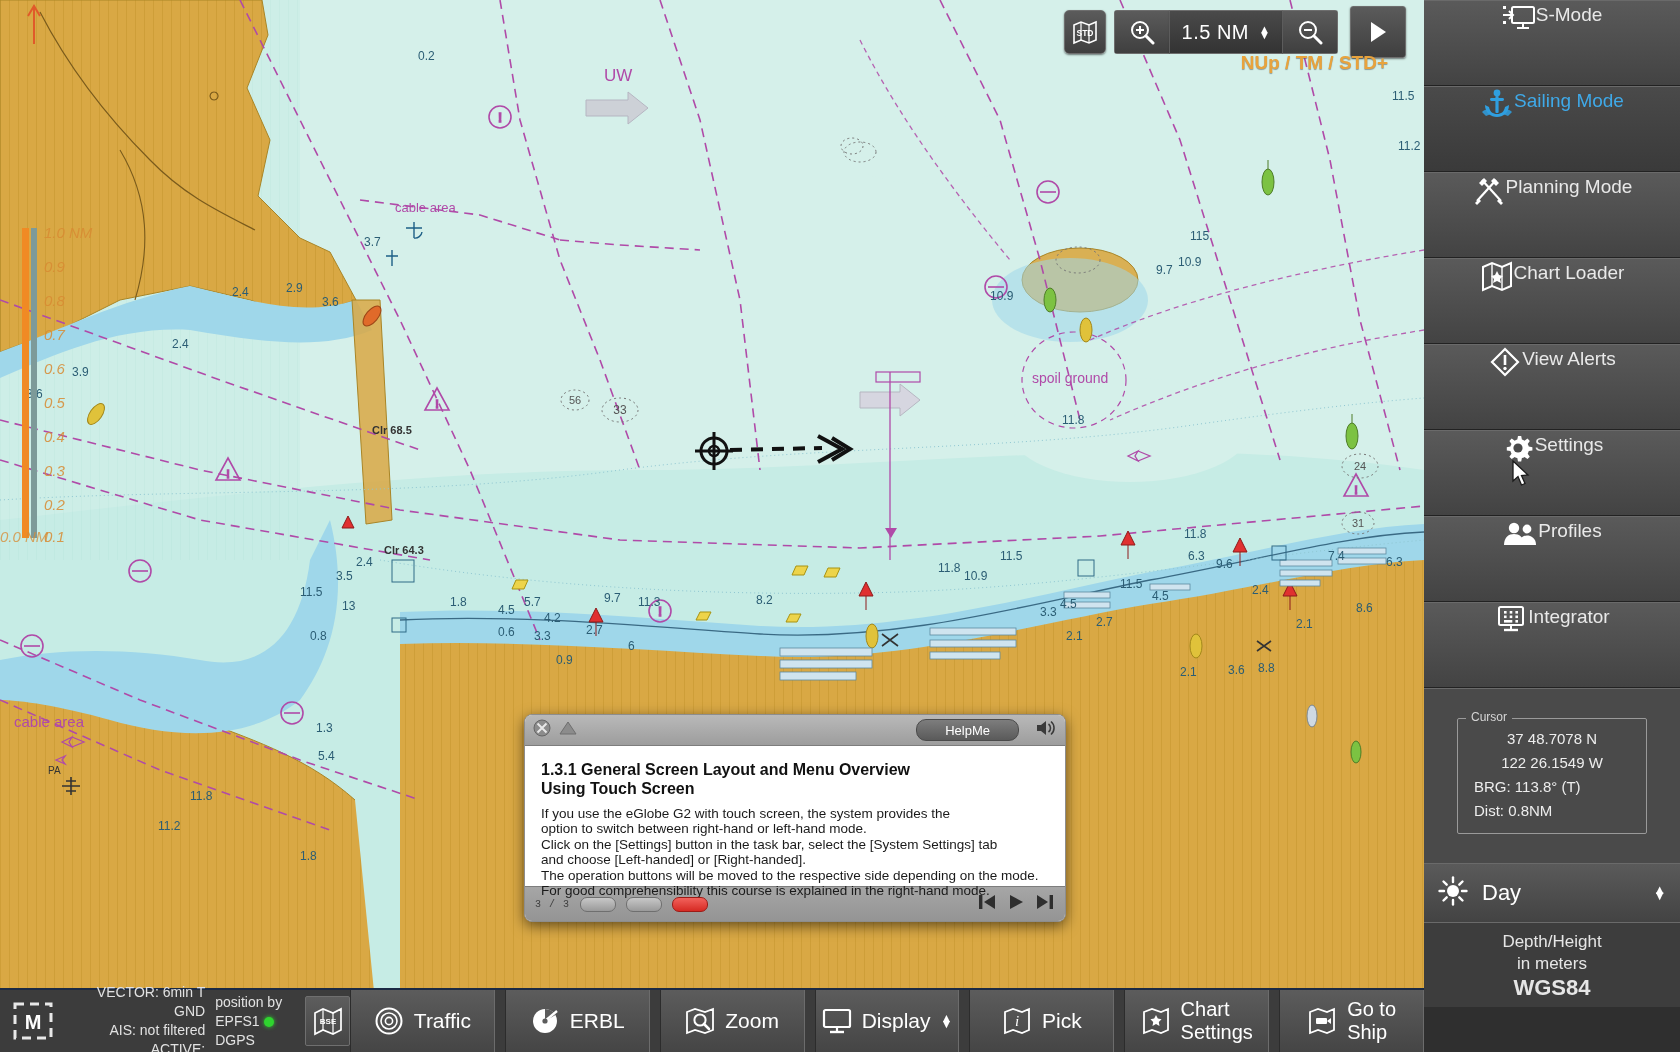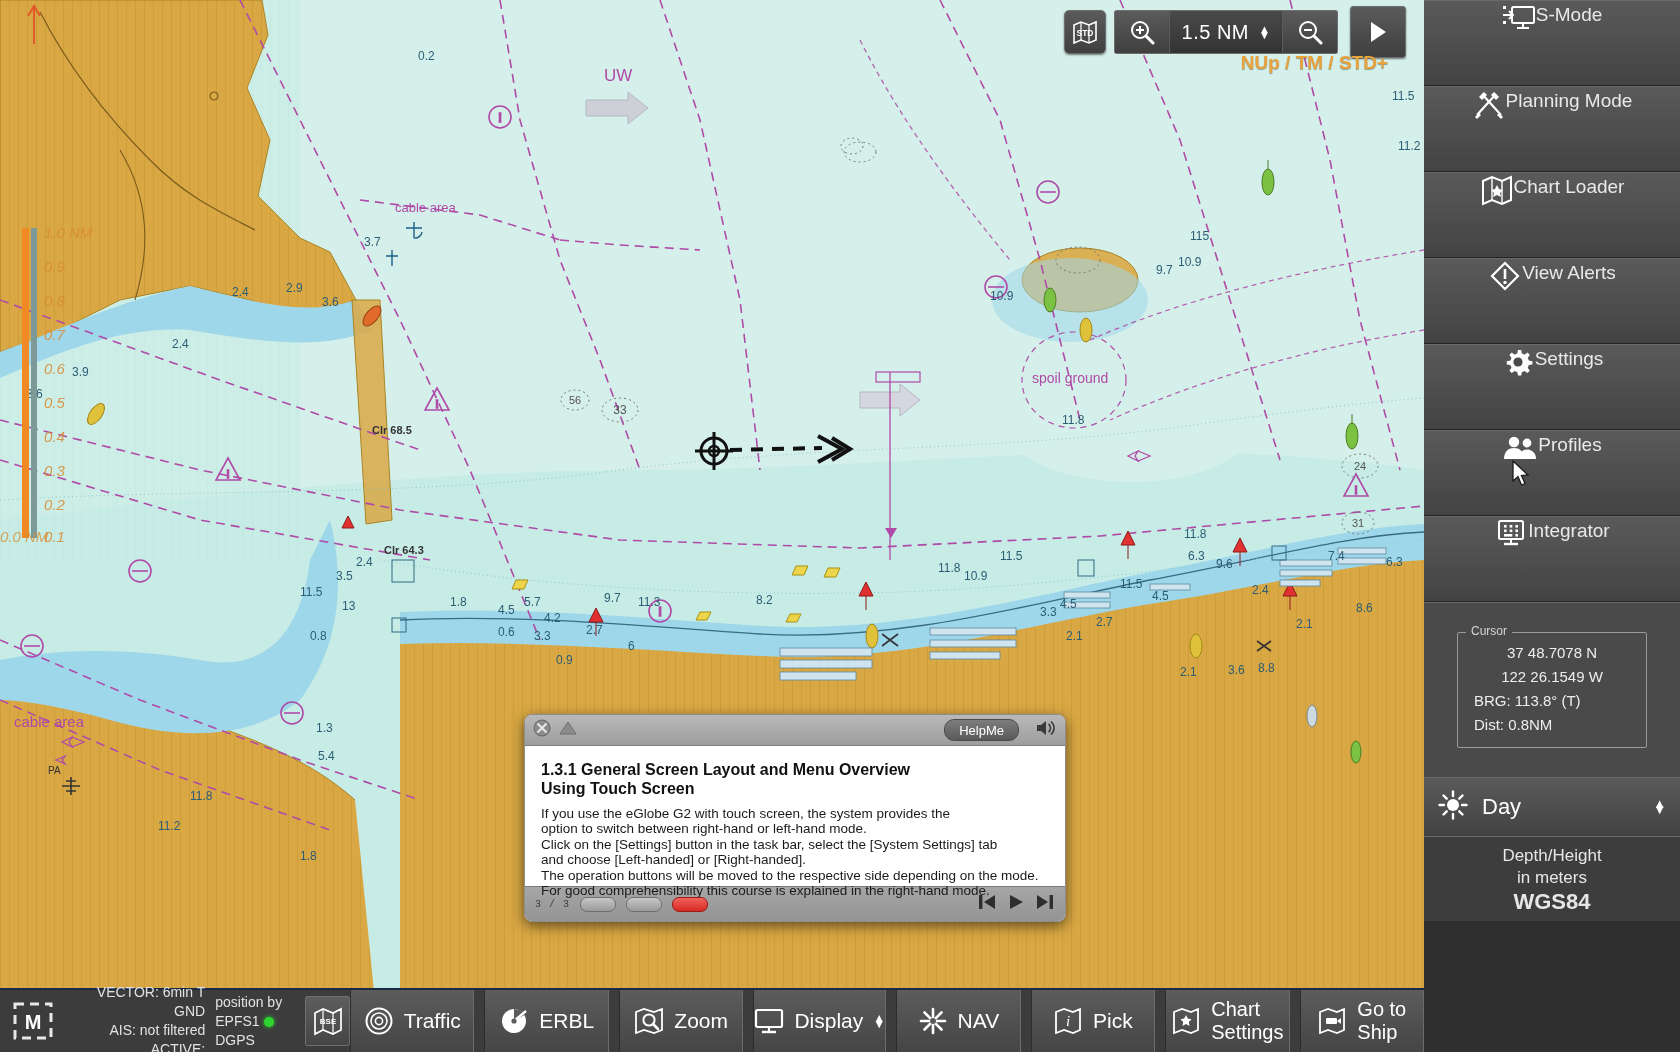--- a/index.html
+++ b/index.html
@@ -81,21 +81,21 @@
         border-right:1px solid #6c6c6c;font-size:21px;cursor:pointer;}
   .task .tico{display:flex;align-items:center;}
   .task .two{line-height:23px;font-size:20px;}
 
   
   #help{position:absolute;left:524px;top:714px;width:540px;height:206px;z-index:60;
         border-radius:8px;background:#f2f2f2;box-shadow:0 4px 14px rgba(0,0,0,.55);overflow:hidden;
         border:1px solid #8d8d8d;}
   .help-head{height:30px;background:linear-gradient(#b9b9b9,#9d9d9d);display:flex;align-items:center;
              padding:0 8px;gap:8px;border-bottom:1px solid #7d7d7d;}
-  .helpme-btn{margin-left:auto;height:20px;padding:0 14px;border-radius:10px;color:#fff;font-size:13px;
+  .helpme-btn{margin-left:auto;height:20px;padding:0 28px;border-radius:10px;color:#fff;font-size:13px;
               background:linear-gradient(#7d7d7d,#5a5a5a);border:1px solid #4a4a4a;
               display:flex;align-items:center;}
   .help-body{background:#fff;height:140px;padding:14px 16px 0;box-sizing:border-box;}
   .help-title{font-size:16px;font-weight:bold;color:#111;line-height:19px;}
   .help-text{font-size:13.5px;color:#1a1a1a;line-height:15.4px;margin-top:8px;}
   .help-foot{height:34px;background:linear-gradient(#a6a6a6,#949494);display:flex;align-items:center;
              padding:0 10px;gap:10px;border-top:1px solid #7d7d7d;}
   .pg{font-size:10px;color:#3d3d3d;letter-spacing:1px;font-family:Liberation Mono, monospace;}
   .pill{width:34px;height:13px;border-radius:7px;background:linear-gradient(#c7c7c7,#9a9a9a);
         border:1px solid #6f6f6f;}
@@ -496,20 +496,35 @@
           <line x1="21" y1="20" x2="21" y2="25" stroke="#fff" stroke-width="2"></line>
           <line x1="15" y1="25" x2="27" y2="25" stroke="#fff" stroke-width="2"></line>
           <path d="M1,12 h9 M7,8 l4,4 l-4,4" fill="none" stroke="#fff" stroke-width="2"></path>
           <rect x="1" y="3" width="3" height="3" fill="#fff"></rect>
             <rect x="1" y="18" width="3" height="3" fill="#fff"></rect>
         </svg>
       </span>
       <span class="lbl">S-Mode</span>
     </div>
 
+    <div class="side-item active">
+      <span class="side-ico">
+        <svg width="34" height="32" viewBox="0 0 34 32">
+          <g fill="#2f9fe0">
+            <circle cx="17" cy="5" r="3.4"></circle>
+            <rect x="15.4" y="8" width="3.2" height="17" rx="1"></rect>
+            <rect x="10" y="10" width="14" height="3" rx="1.4"></rect>
+            <path d="M5,17 C5,25 11,29 17,29 C23,29 29,25 29,17 L25,19 C24,24 21,26 17,26 C13,26 10,24 9,19 Z"></path>
+            <path d="M2,24 C6,20 9,22 11,26 L6,28 Z" opacity=".85"></path>
+            <path d="M32,24 C28,20 25,22 23,26 L28,28 Z" opacity=".85"></path>
+          </g>
+        </svg>
+      </span>
+      <span class="lbl">Sailing Mode</span>
+    </div>
 
     <div class="side-item">
       <span class="side-ico">
         <svg width="34" height="32" viewBox="0 0 34 32">
           <g stroke="#fff" stroke-width="2.2" fill="none">
             <path d="M5,27 L24,6"></path>
               <path d="M29,27 L10,6"></path>
           </g>
           <path d="M3,29 L7,25 L9,27 L5,31 Z" fill="#fff"></path>
           <path d="M31,29 L27,25 L25,27 L29,31 Z" fill="#fff"></path>
@@ -764,34 +779,20 @@
           <svg width="30" height="26" viewBox="0 0 30 26">
             <rect x="2" y="2" width="26" height="17" rx="1.5" fill="none" stroke="#fff" stroke-width="2.2"></rect>
             <line x1="15" y1="19" x2="15" y2="23" stroke="#fff" stroke-width="2.2"></line>
             <line x1="8" y1="24" x2="22" y2="24" stroke="#fff" stroke-width="2.4"></line>
           </svg>
         </span>
         <span>Display</span>
         <span class="spin" style="font-size:12px">▲<br>▼</span>
       </div>
 
-      <div class="task">
-        <span class="tico">
-          <svg width="30" height="30" viewBox="0 0 30 30">
-            <g stroke="#fff" stroke-width="2.6" stroke-linecap="round">
-              <line x1="15" y1="3" x2="15" y2="27"></line>
-                <line x1="3" y1="15" x2="27" y2="15"></line>
-              <line x1="6.5" y1="6.5" x2="23.5" y2="23.5"></line>
-                <line x1="23.5" y1="6.5" x2="6.5" y2="23.5"></line>
-            </g>
-            <circle cx="15" cy="15" r="3" fill="#5c5c5c"></circle>
-          </svg>
-        </span>
-        <span>NAV</span>
-      </div>
 
       <div class="task">
         <span class="tico">
           <svg width="30" height="30" viewBox="0 0 30 30">
             <path d="M3,6 L11,3 L20,6 L27,3 L27,24 L20,27 L11,24 L3,27 Z" fill="none" stroke="#fff" stroke-width="1.8"></path>
             <text x="15" y="20" font-size="15" fill="#fff" text-anchor="middle" font-family="Liberation Serif, serif" font-style="italic">i</text>
           </svg>
         </span>
         <span>Pick</span>
       </div>

